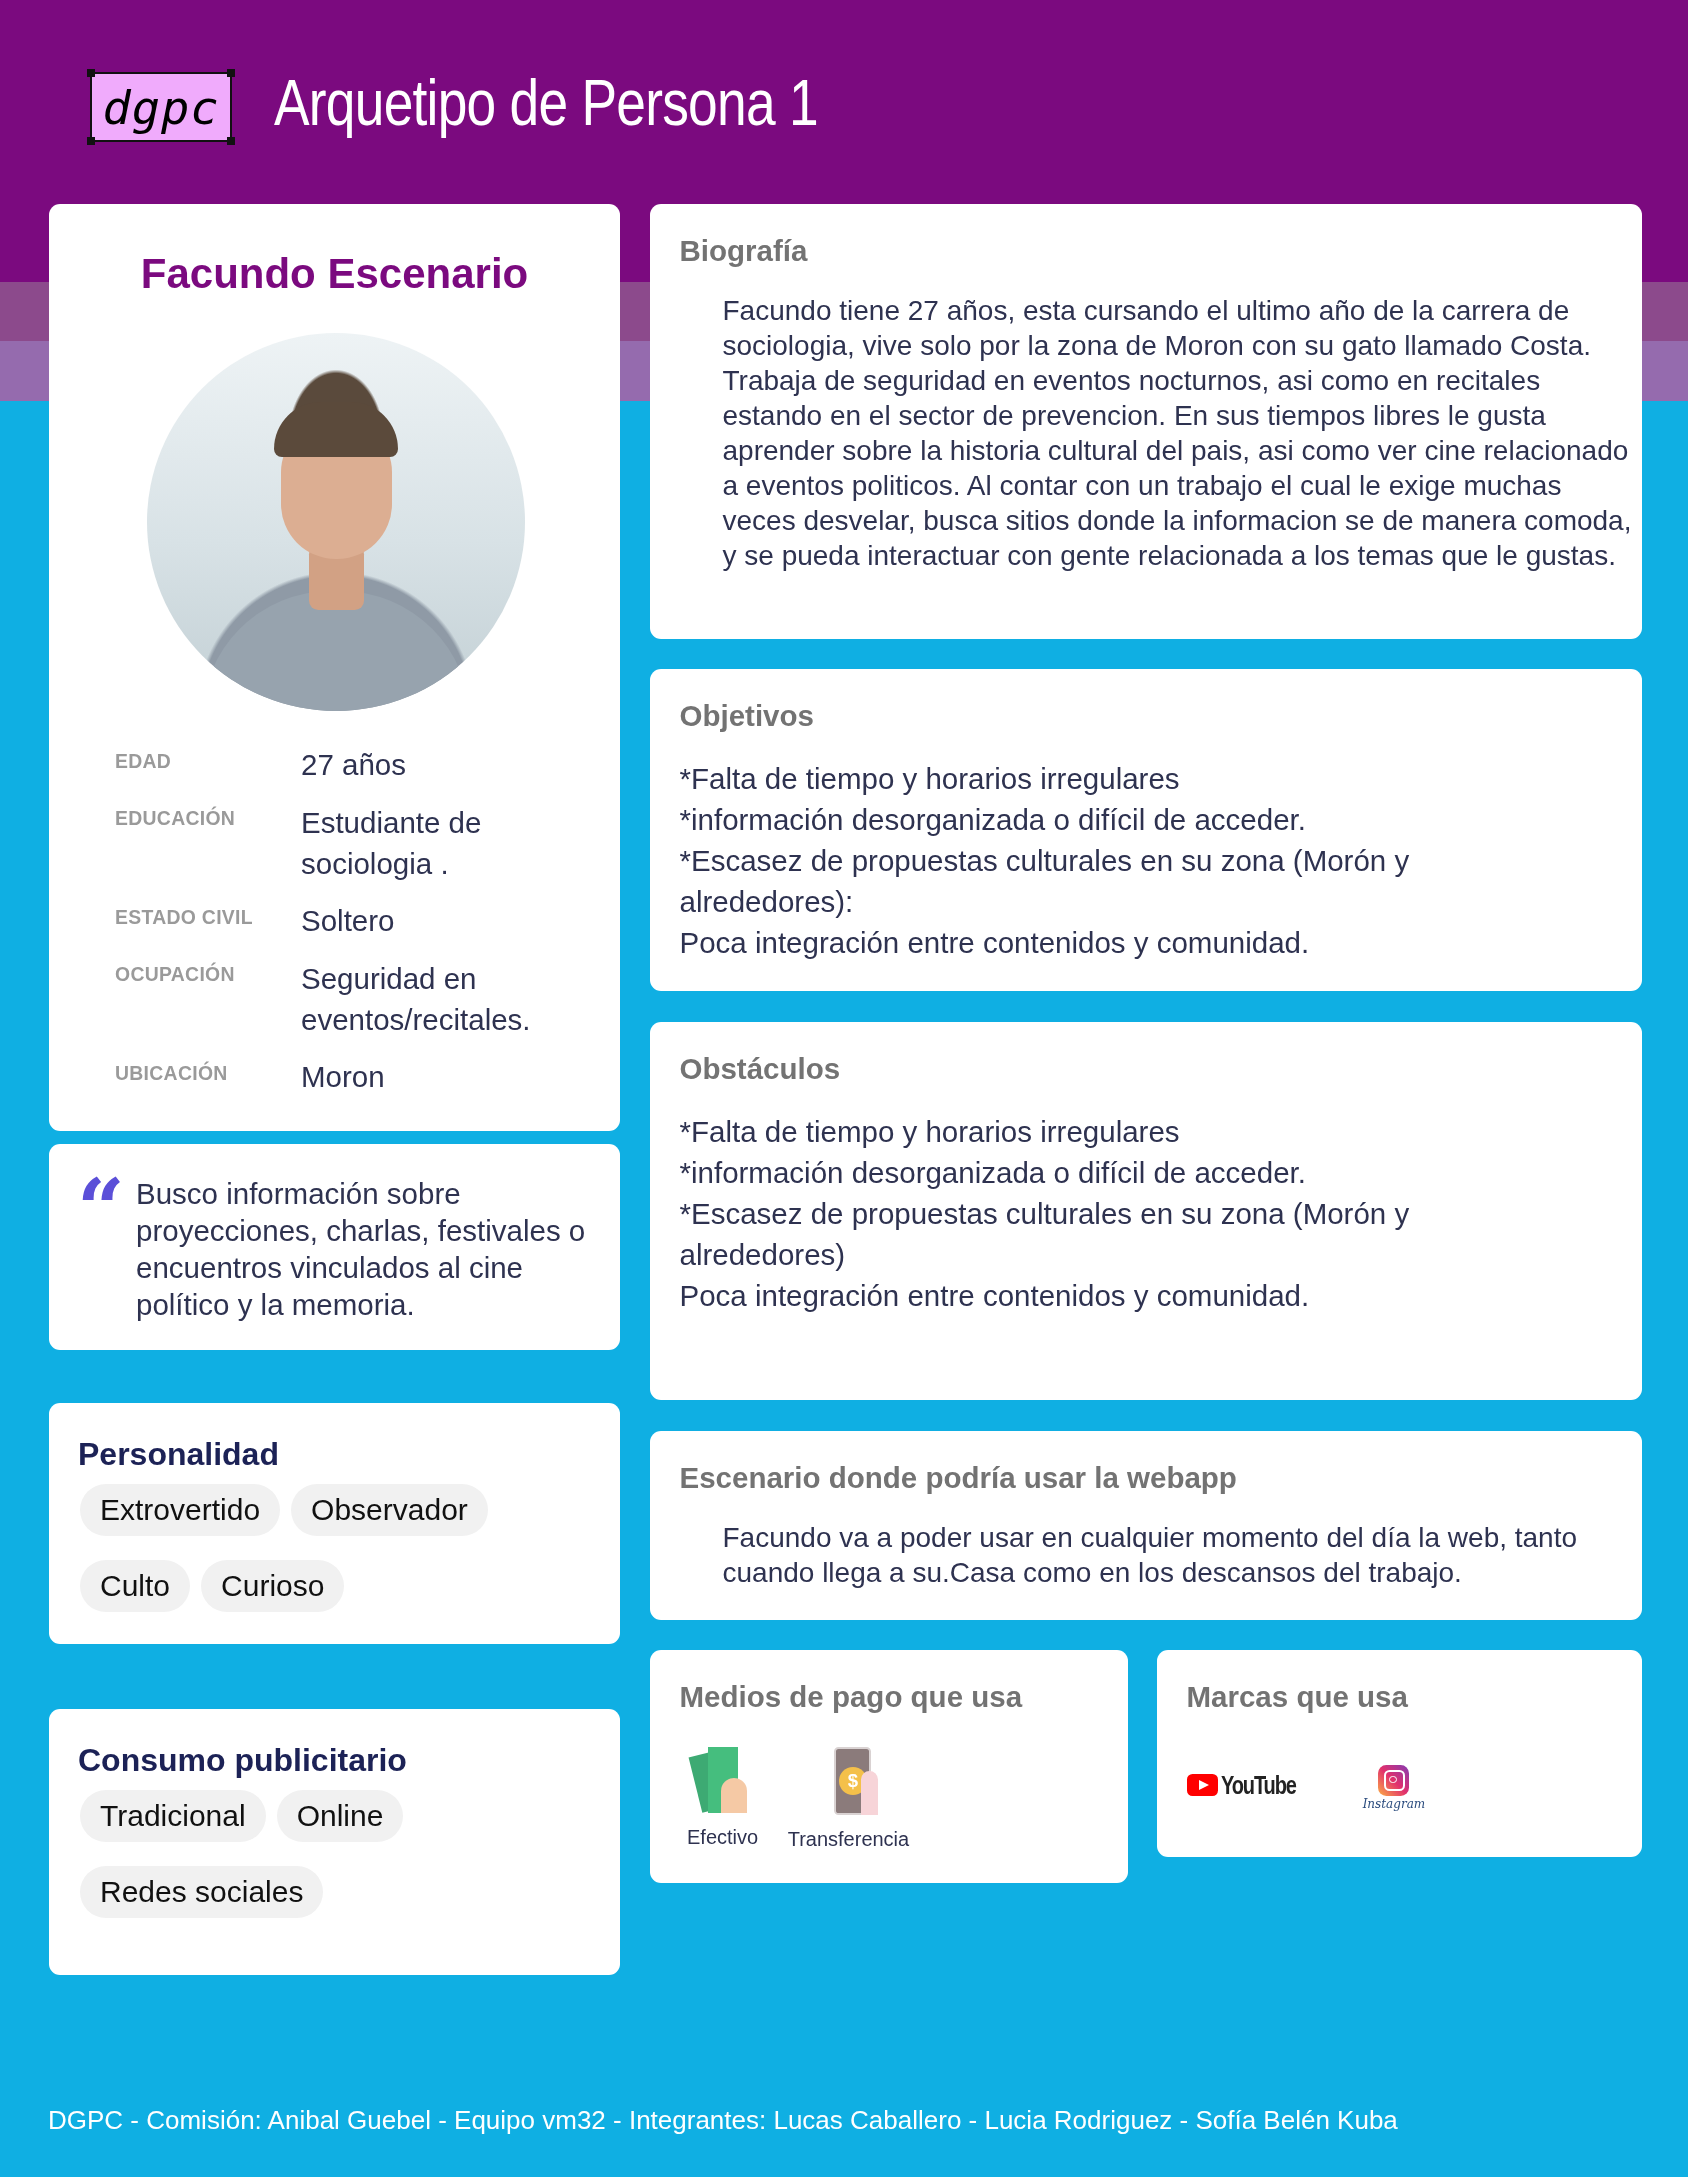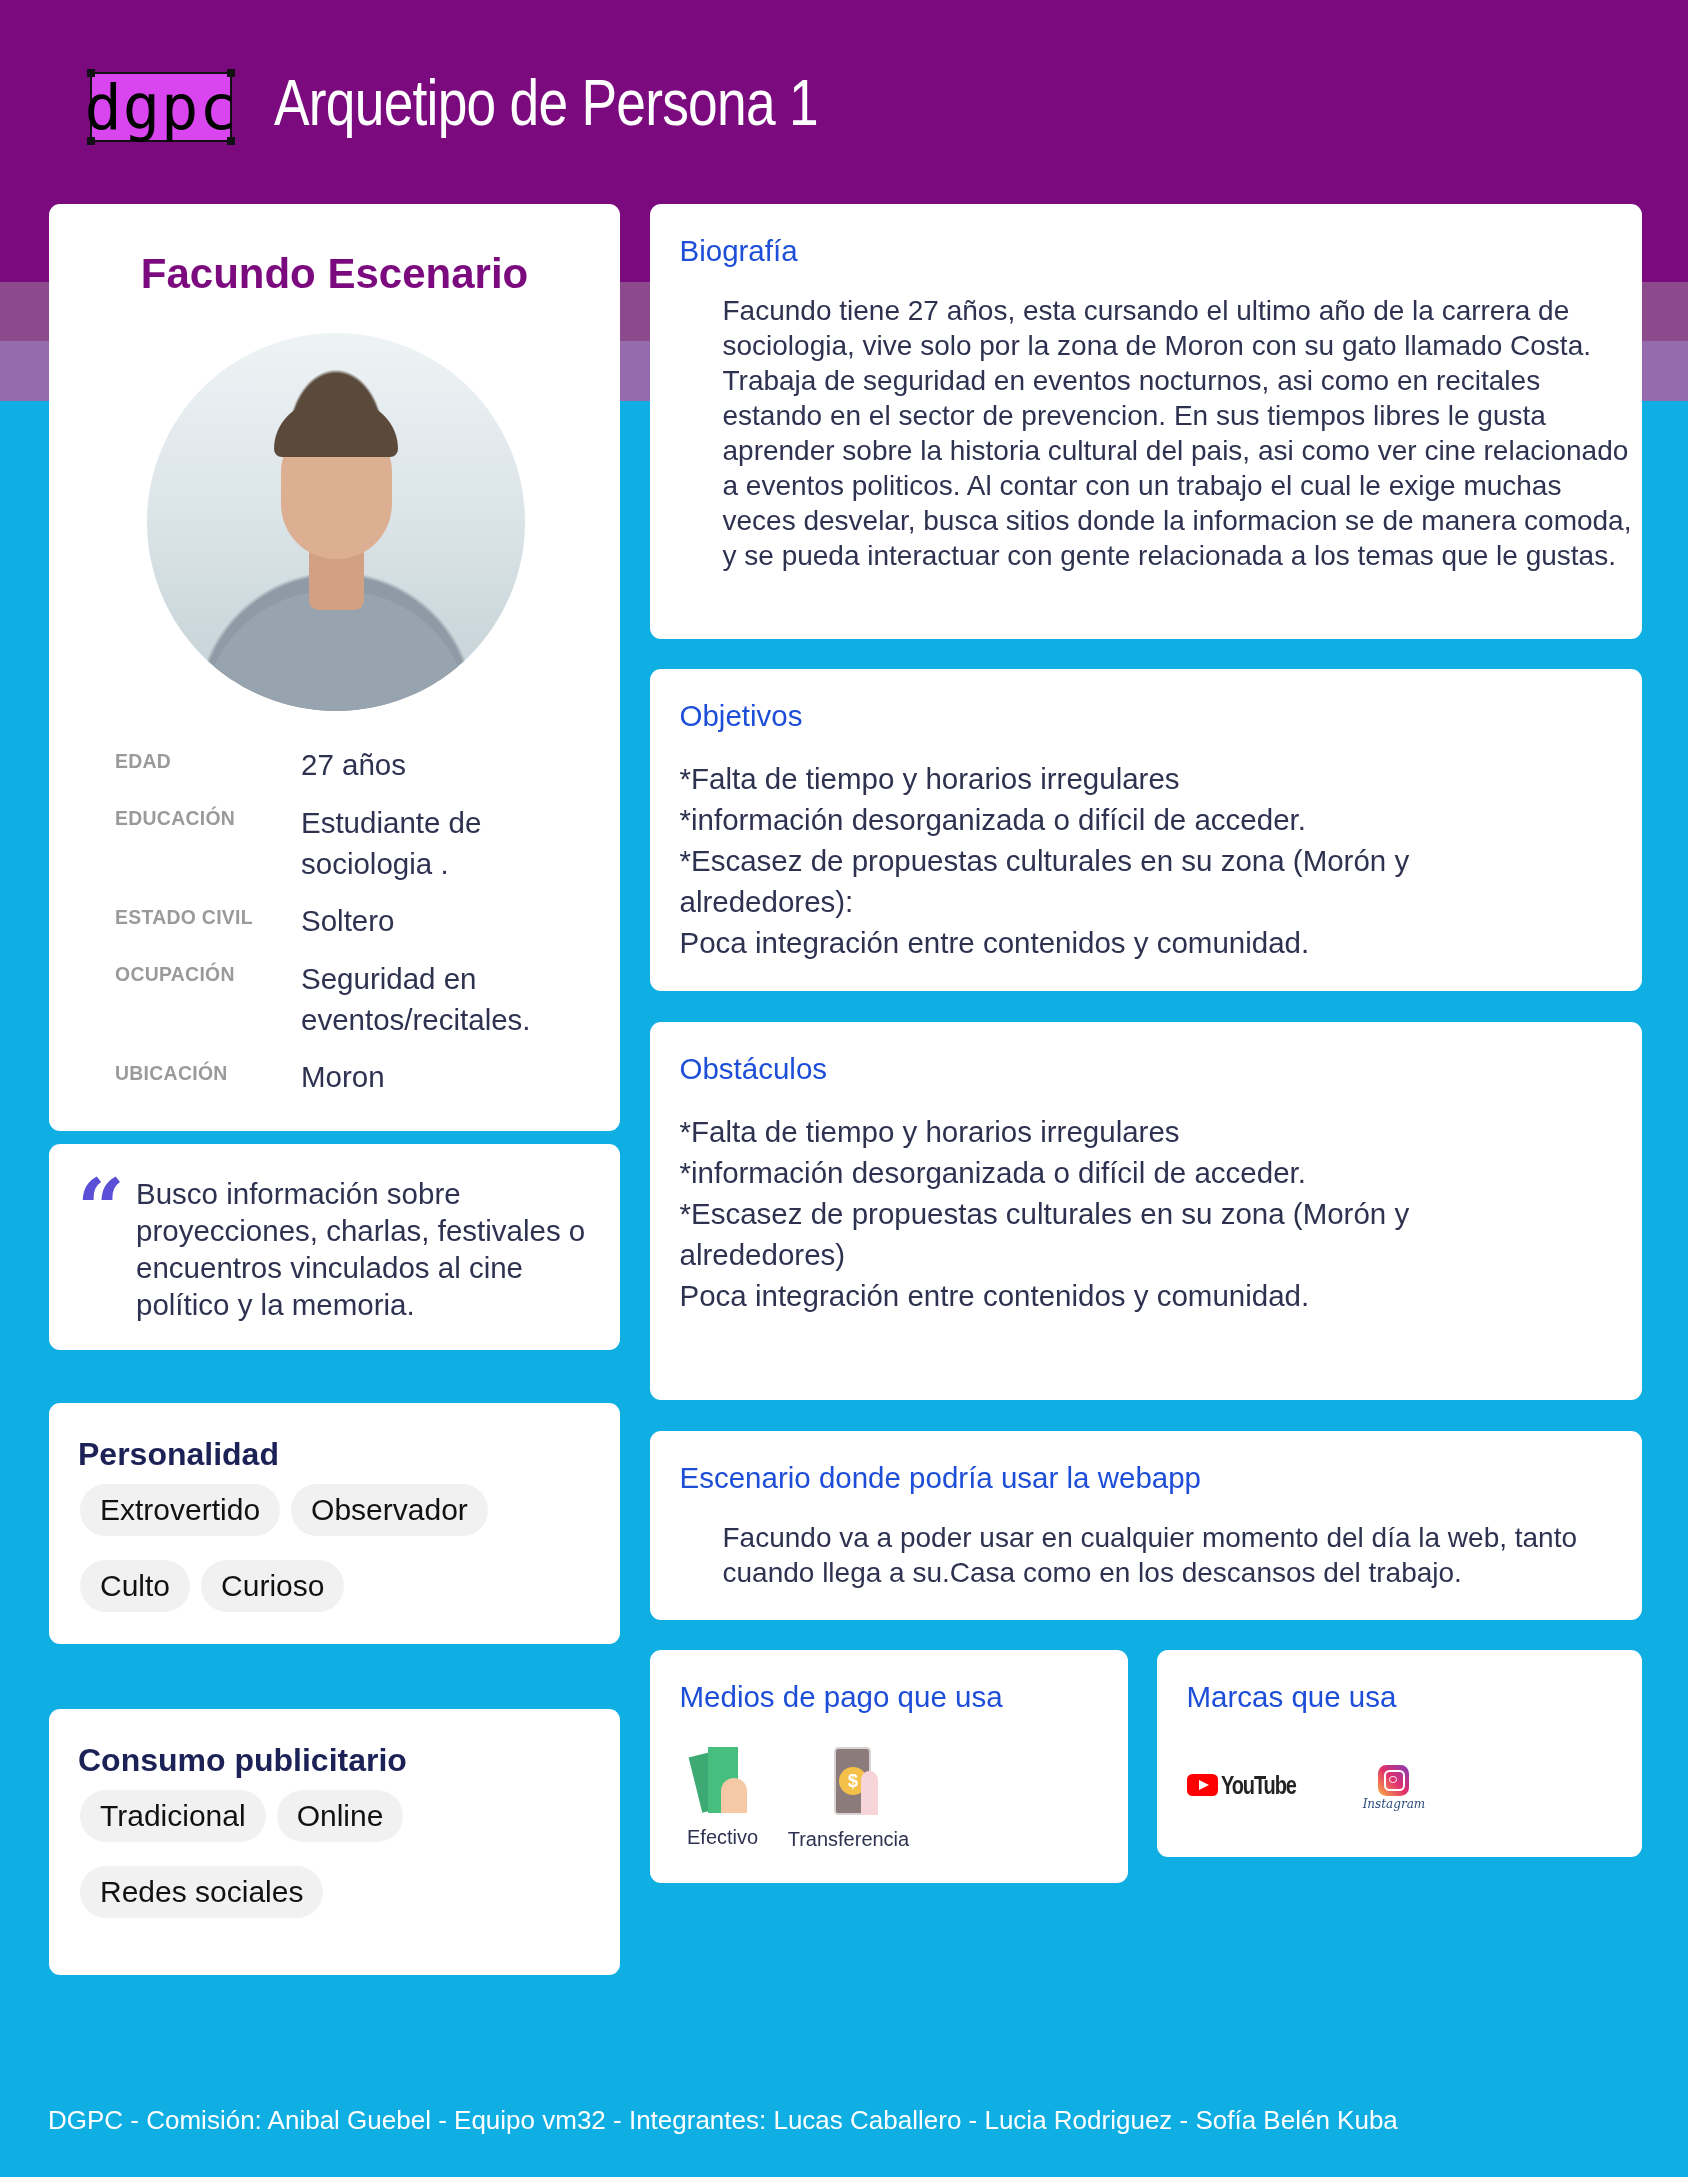--- a/index.html
+++ b/index.html
@@ -9,35 +9,35 @@
     font-family: "Liberation Sans", sans-serif;
     background: #0FAFE3;
     color: #2E3250;
   }
   .bg-purple { position: absolute; left: 0; top: 0; width: 1688px; height: 282px; background: #7B0A7F; }
   .bg-stripe1 { position: absolute; left: 0; top: 282px; width: 1688px; height: 59px; background: #8C4A8C; }
   .bg-stripe2 { position: absolute; left: 0; top: 341px; width: 1688px; height: 60px; background: #956BAE; }
 
   .logo {
     position: absolute; left: 90px; top: 72px; width: 142px; height: 70px;
-    background: #d946ef; border: 2.8px solid #111;
+    background: #f0abfc; border: 2.8px solid #111;
     display: flex; align-items: center; justify-content: center;
-    font-family: "DejaVu Sans Mono", monospace; font-size: 62px; color: #000; letter-spacing: 0.9px;
+    font-family: "DejaVu Sans Mono", monospace; font-size: 47px; color: #000; letter-spacing: 0.9px; font-style: italic;
   }
   .logo .h { position: absolute; width: 7.4px; height: 7.4px; background: #111; }
   .page-title {
     position: absolute; left: 274px; top: 65px;
     font-family: "Liberation Sans Narrow", "Liberation Sans", sans-serif;
     font-size: 65px; color: #fff; transform: scaleX(0.82); transform-origin: left center;
     letter-spacing: -0.9px;
   }
 
   .card { position: absolute; background: #fff; border-radius: 11px; }
   .card h2 {
-    font-size: 29.5px; font-weight: normal; color: #1d4ed8;
+    font-size: 29.5px; font-weight: bold; color: #737373;
   }
   .body-text { font-size: 28px; line-height: 35px; color: #2E3250; margin-left: 43px; }
 
   
   #profile { left: 49px; top: 204px; width: 571px; height: 927px; }
   .name { position: absolute; left: 0; right: 0; top: 46px; text-align: center; font-size: 42px; font-weight: bold; color: #7B0A7F; }
   .photo {
     position: absolute; left: 98px; top: 129px; width: 378px; height: 378px; border-radius: 50%; overflow: hidden;
     background: radial-gradient(circle at 50% 100%, #8f9aa6 0 32%, transparent 33%),
                 radial-gradient(ellipse at 50% 45%, #d9a98e 0 15%, transparent 16%),

